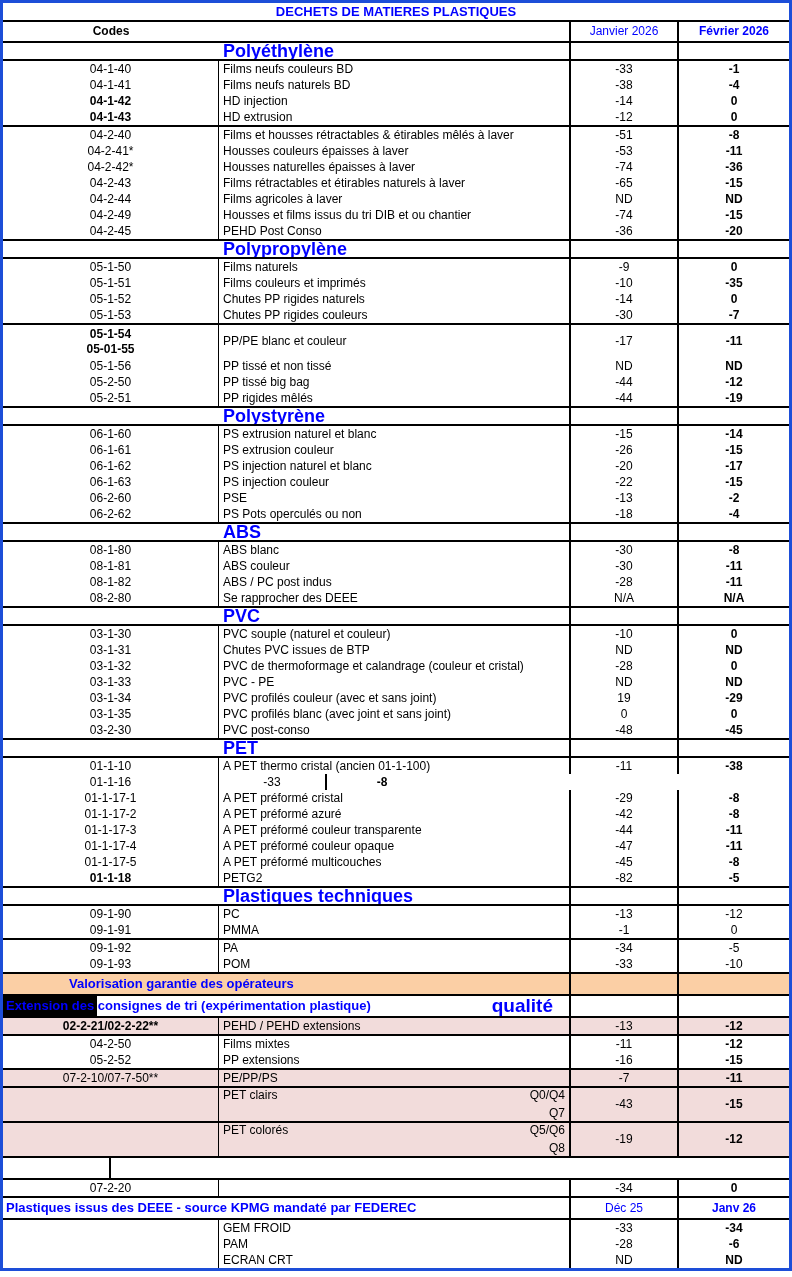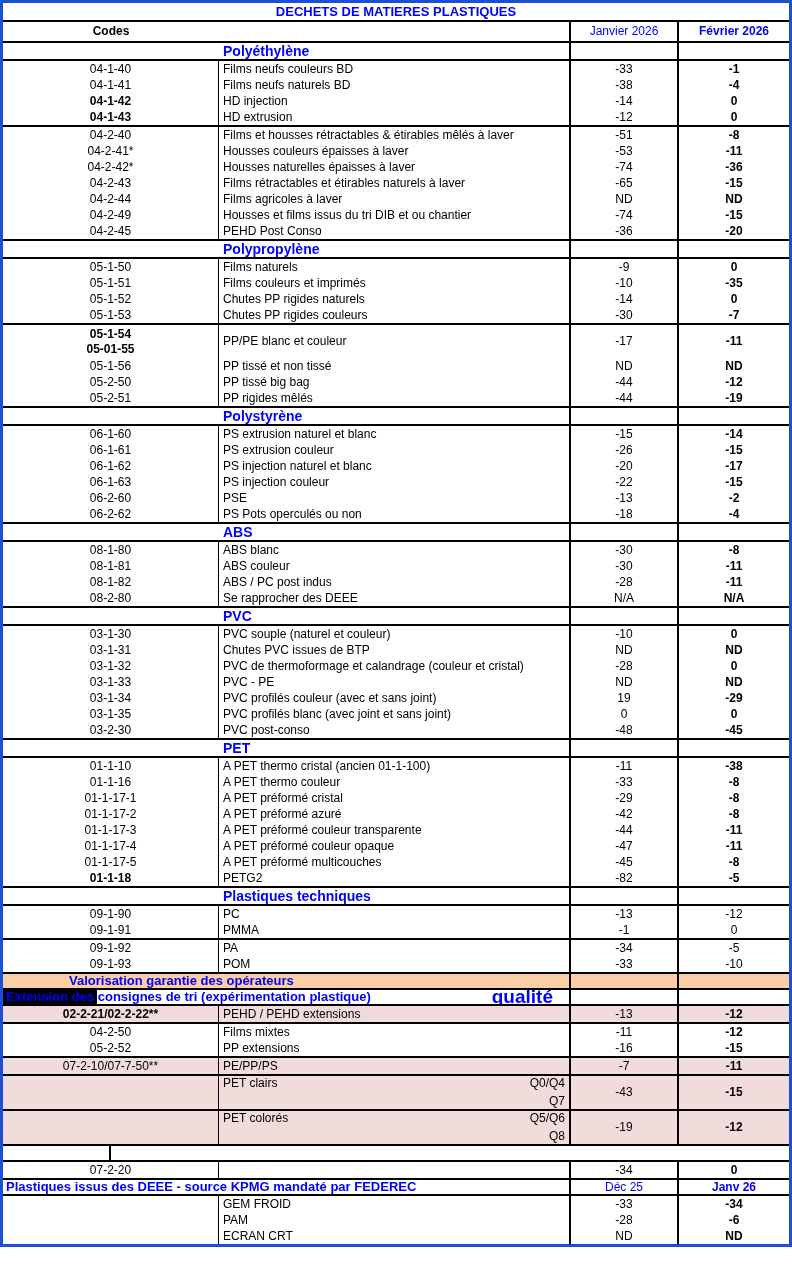--- a/index.html
+++ b/index.html
@@ -10,35 +10,35 @@
   .block:last-child{border-bottom:none;}
   .c{display:flex; align-items:center; box-sizing:border-box; line-height:1.05; overflow:hidden; white-space:nowrap;}
   
   .c-code{width:216px; justify-content:center; border-right:1px solid #000; text-align:center; flex-direction:column;}
   .c-label{flex:1; padding-left:4px; border-right:2px solid #000;}
   .c-main{flex:1; border-right:2px solid #000; position:relative;}
   .c-jan{width:108px; justify-content:center; border-right:2px solid #000;}
   .c-fev{width:110px; justify-content:center;}
   
   .h-title{height:17px;} .h-colhdr{height:19px;}
-  .h-data{height:16px;} .h-dbl{height:33px;} .h-band{height:14px;}
+  .h-data{height:16px;} .h-dbl{height:33px;} .h-band{height:20px;}
   
   .bold{font-weight:bold;}
   .italic{font-style:italic;gap:45px;}
   .blue{color:var(--blue,#0000FF);}
   .title-row{border-bottom:2px solid #000;}
   .colhdr-row{border-bottom:2px solid #000;}
   .c-title{flex:1; justify-content:center; font-weight:bold; font-size:13px; color:var(--blue,#0000FF);}
   .ch-codes{width:216px; justify-content:center; font-weight:bold;}
   .ch-spacer{flex:1; border-right:2px solid #000;}
   
   .pink{background:var(--pink,#F2DCDB);}
   .peach{background:var(--peach,#FBCFA5);}
   
-  .sec-label{padding-left:220px; font-weight:bold; font-size:14px; color:var(--blue,#0000FF);}
+  .sec-label{padding-left:220px; font-weight:bold; font-size:18px; color:var(--blue,#0000FF);}
   
   .band-label{font-weight:bold; font-size:13px; color:var(--blue,#0000FF); position:relative; z-index:1;}
   .band-peach-label{padding-left:66px;}
   .bb{position:absolute; left:0; top:0; bottom:0; background:#000; z-index:0;}
   .bb-ext{width:94px;}
   .bb-mel{width:128px;}
   .pad3{padding-left:3px;}
   .right-label{margin-left:auto; padding-right:16px; font-weight:bold; font-size:19px; color:var(--blue,#0000FF); position:relative; z-index:1;}
   
   .dbl-label{flex-direction:column; justify-content:space-between; align-items:stretch; padding:1px 4px 1px 4px;}
@@ -336,21 +336,20 @@
       </div>
       <div class="block">
         <div class="row h-data">
           <div class="c c-code">01-1-10</div>
           <div class="c c-label">A PET thermo cristal (ancien 01-1-100)</div>
           <div class="c c-jan">-11</div>
           <div class="c c-fev bold">-38</div>
         </div>
         <div class="row h-data">
           <div class="c c-code">01-1-16</div>
-          <div class="c c-label">A PET thermo couleur</div>
           <div class="c c-jan">-33</div>
           <div class="c c-fev bold">-8</div>
         </div>
         <div class="row h-data">
           <div class="c c-code">01-1-17-1</div>
           <div class="c c-label">A PET préformé cristal</div>
           <div class="c c-jan">-29</div>
           <div class="c c-fev bold">-8</div>
         </div>
         <div class="row h-data">

